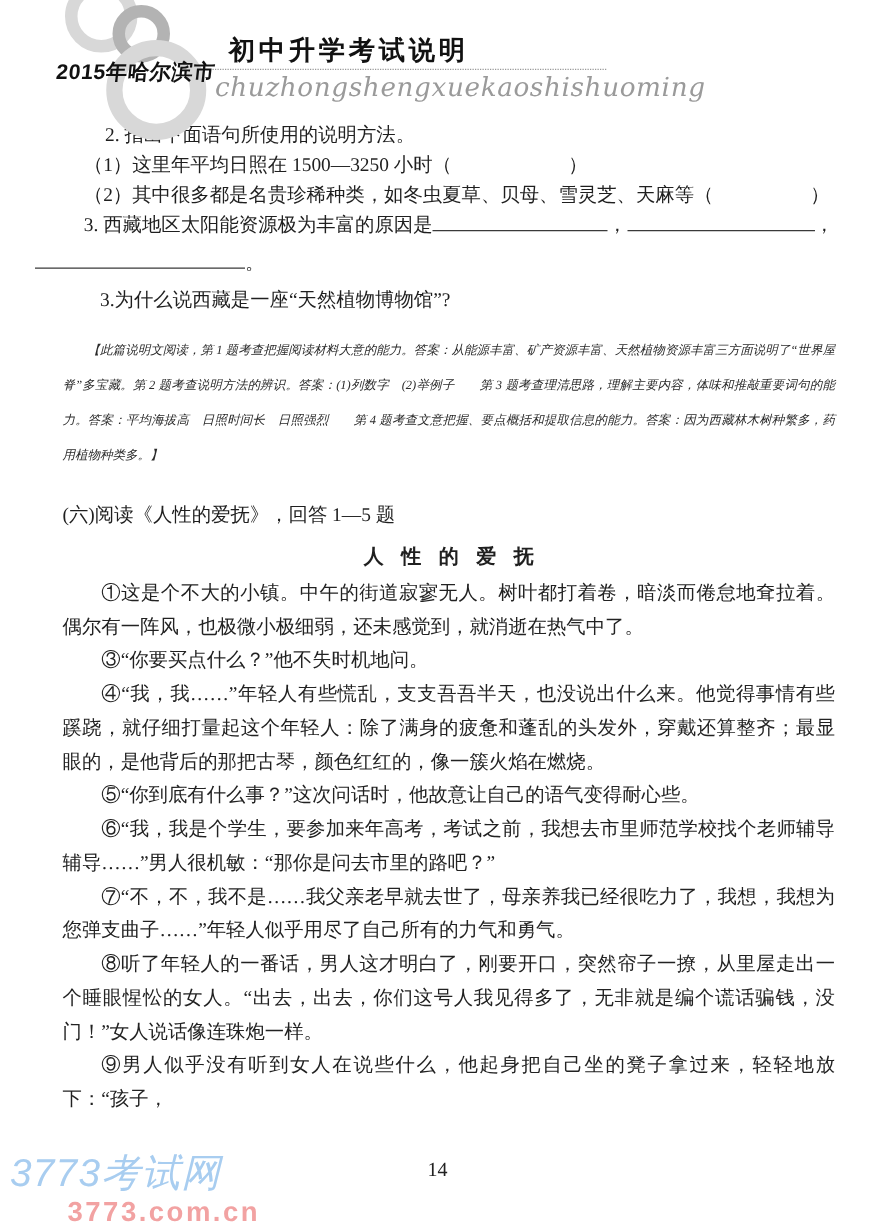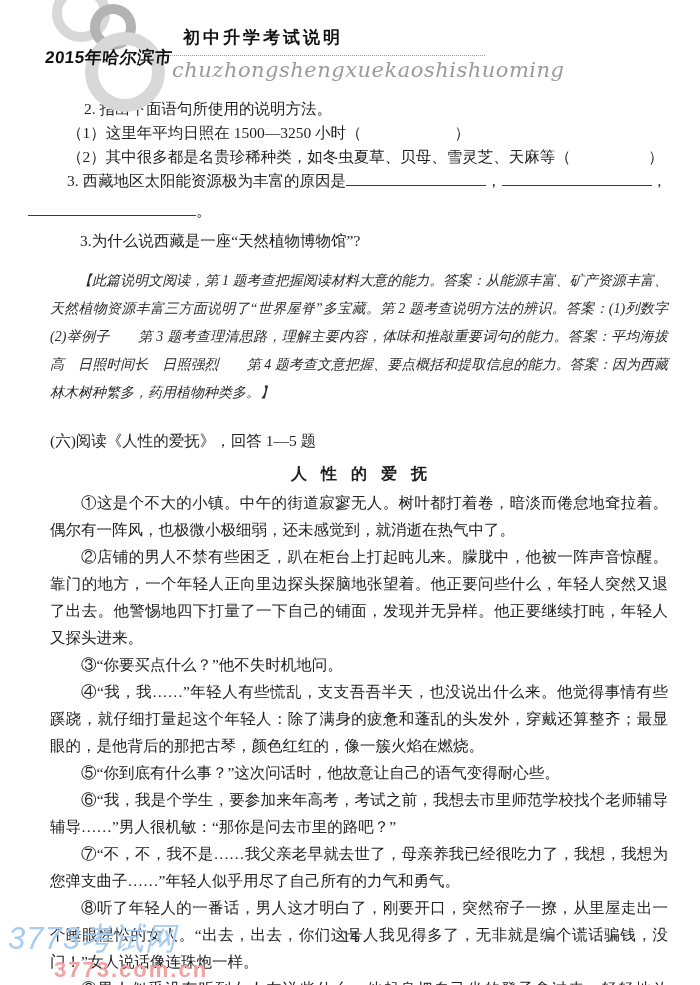--- a/index.html
+++ b/index.html
@@ -12,21 +12,21 @@
   .ring-a { left:52px; top:-16px; width:58px; height:58px; border:10px solid #dadada; z-index:1; }
   .ring-b { left:90px; top:4px;  width:46px; height:46px; border:10px solid #b3b3b3; z-index:2; }
   .ring-c { left:85px; top:32px; width:80px; height:80px; border:13px solid #d8d8d8; z-index:3; }
   .region-year {
     position:absolute; left:45px; top:46px; z-index:5;
     font-family:"Liberation Sans", sans-serif; font-weight:bold; font-size:17px;
     transform:skewX(-6deg); letter-spacing:0.5px; color:#111;
   }
   .exam-title {
     position:absolute; left:183px; top:26px; z-index:5;
-    font-family:"Liberation Sans", sans-serif; font-weight:bold; font-size:17px;
+    font-family:"Liberation Sans", sans-serif; font-weight:bold; font-size:21px;
     letter-spacing:3px; color:#111;
   }
   .dotted-rule { position:absolute; left:170px; top:55px; width:315px; height:0; border-top:1px dotted #9a9a9a; z-index:5; }
   .pinyin {
     position:absolute; left:172px; top:58px; z-index:5;
     font-family:"DejaVu Serif", serif; font-style:italic; font-size:21px;
     color:#9a9a9a; letter-spacing:0.5px;
   }
   
   .content { position:absolute; left:50px; top:97px; width:618px; font-size:15.5px; line-height:24px; }
@@ -34,21 +34,21 @@
   .q2 { padding-left:34px; }
   .qsub { padding-left:17px; }
   .q3 { padding-left:17px; white-space:nowrap; }
   .q3cont { margin-top:6px; }
   .q4 { padding-left:30px; margin-top:6px; }
   .blank { display:inline-block; border-bottom:1px solid #3a3a3a; height:15px; vertical-align:baseline; }
   .blank1 { width:140px; }
   .blank2 { width:150px; }
   .blank3 { width:168px; margin-left:-22px; }
   .answer-note {
-    margin-top:14px; font-style:italic; font-size:14px; line-height:28px;
+    margin-top:14px; font-style:italic; font-size:10px; line-height:28px;
     text-align:justify; text-indent:2em; color:#2a2a2a;
   }
   .sec6 { margin-top:22px; }
   .story-title {
     margin-top:8px; text-align:center; font-weight:bold; font-size:16px;
     letter-spacing:14px; text-indent:14px; line-height:26px;
   }
   .story { margin-top:2px; }
   .story p { margin:0; text-indent:2em; text-align:justify; line-height:27px; font-size:15.5px; color:#222; }
   
@@ -82,21 +82,20 @@
 
     <div class="q q4">3.为什么说西藏是一座“天然植物博物馆”?</div>
 
     <div class="answer-note">【此篇说明文阅读，第 1 题考查把握阅读材料大意的能力。答案：从能源丰富、矿产资源丰富、天然植物资源丰富三方面说明了“世界屋脊”多宝藏。第 2 题考查说明方法的辨识。答案：(1)列数字　(2)举例子　　第 3 题考查理清思路，理解主要内容，体味和推敲重要词句的能力。答案：平均海拔高　日照时间长　日照强烈　　第 4 题考查文意把握、要点概括和提取信息的能力。答案：因为西藏林木树种繁多，药用植物种类多。】</div>
 
     <div class="sec6">(六)阅读《人性的爱抚》，回答 1—5 题</div>
     <div class="story-title">人性的爱抚</div>
 
     <div class="story">
       <p>①这是个不大的小镇。中午的街道寂寥无人。树叶都打着卷，暗淡而倦怠地耷拉着。偶尔有一阵风，也极微小极细弱，还未感觉到，就消逝在热气中了。</p>
-      <p>②店铺的男人不禁有些困乏，趴在柜台上打起盹儿来。朦胧中，他被一阵声音惊醒。靠门的地方，一个年轻人正向里边探头探脑地张望着。他正要问些什么，年轻人突然又退了出去。他警惕地四下打量了一下自己的铺面，发现并无异样。他正要继续打盹，年轻人又探头进来。</p>
       <p>③“你要买点什么？”他不失时机地问。</p>
       <p>④“我，我……”年轻人有些慌乱，支支吾吾半天，也没说出什么来。他觉得事情有些蹊跷，就仔细打量起这个年轻人：除了满身的疲惫和蓬乱的头发外，穿戴还算整齐；最显眼的，是他背后的那把古琴，颜色红红的，像一簇火焰在燃烧。</p>
       <p>⑤“你到底有什么事？”这次问话时，他故意让自己的语气变得耐心些。</p>
       <p>⑥“我，我是个学生，要参加来年高考，考试之前，我想去市里师范学校找个老师辅导辅导……”男人很机敏：“那你是问去市里的路吧？”</p>
       <p>⑦“不，不，我不是……我父亲老早就去世了，母亲养我已经很吃力了，我想，我想为您弹支曲子……”年轻人似乎用尽了自己所有的力气和勇气。</p>
       <p>⑧听了年轻人的一番话，男人这才明白了，刚要开口，突然帘子一撩，从里屋走出一个睡眼惺忪的女人。“出去，出去，你们这号人我见得多了，无非就是编个谎话骗钱，没门！”女人说话像连珠炮一样。</p>
       <p>⑨男人似乎没有听到女人在说些什么，他起身把自己坐的凳子拿过来，轻轻地放下：“孩子，</p>
     </div>
   </div>
 

